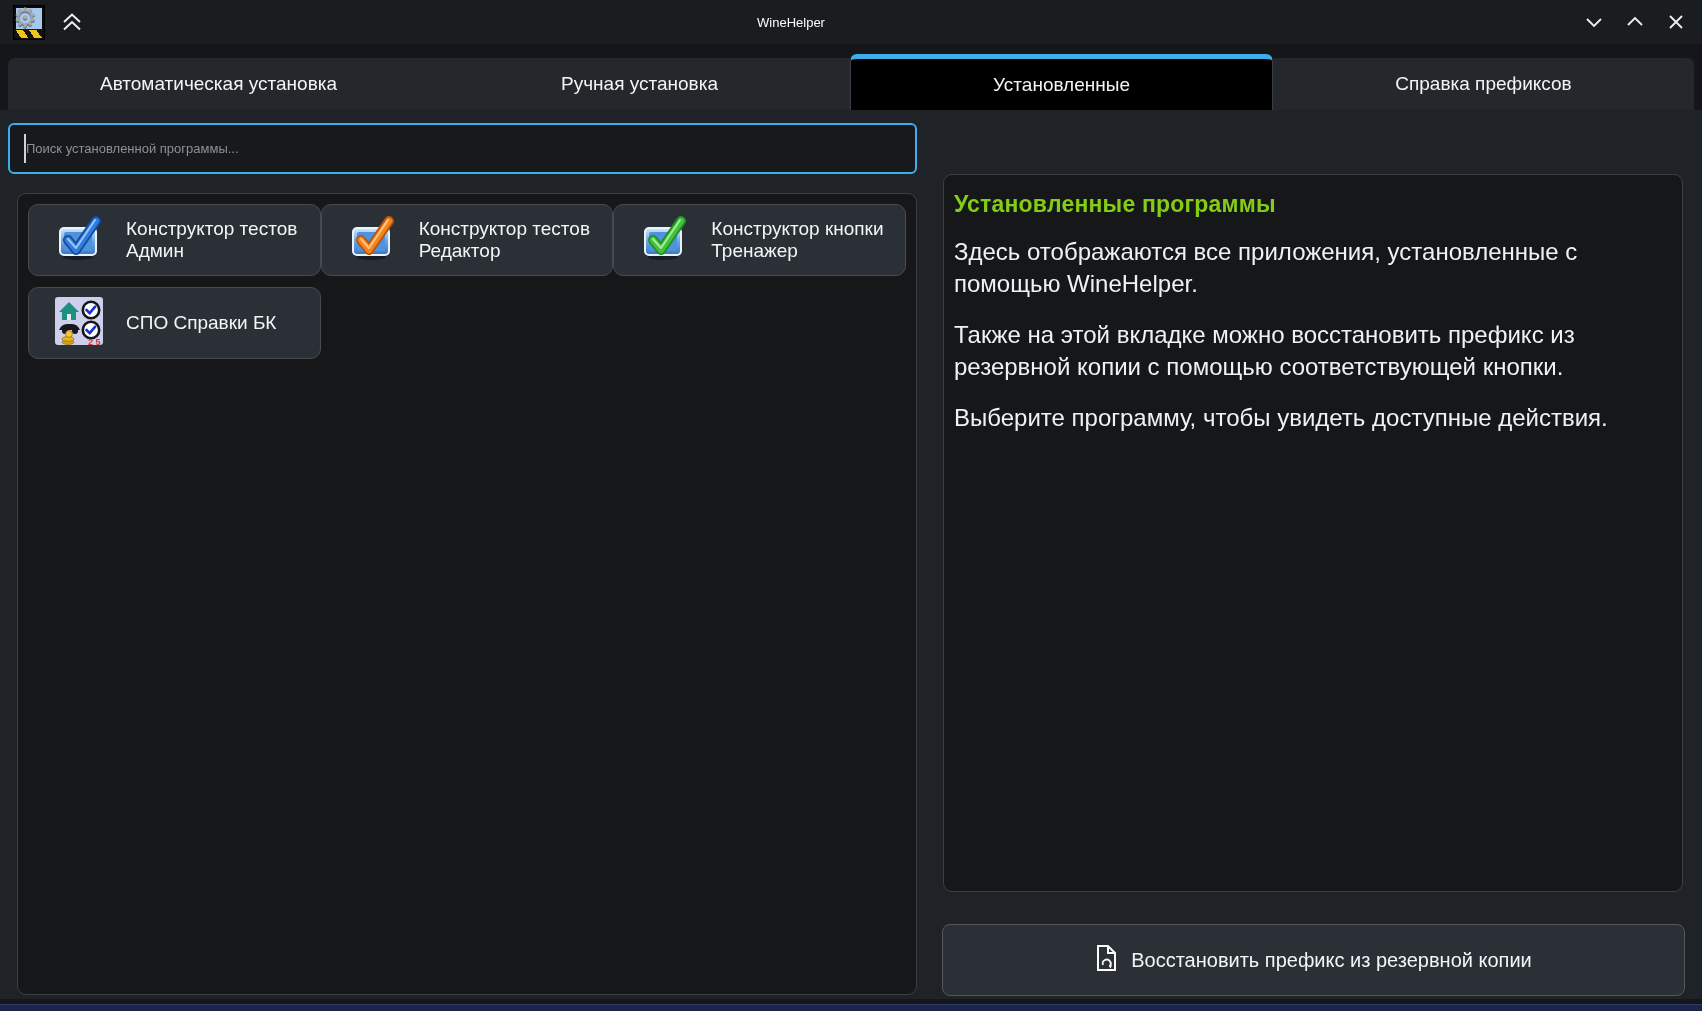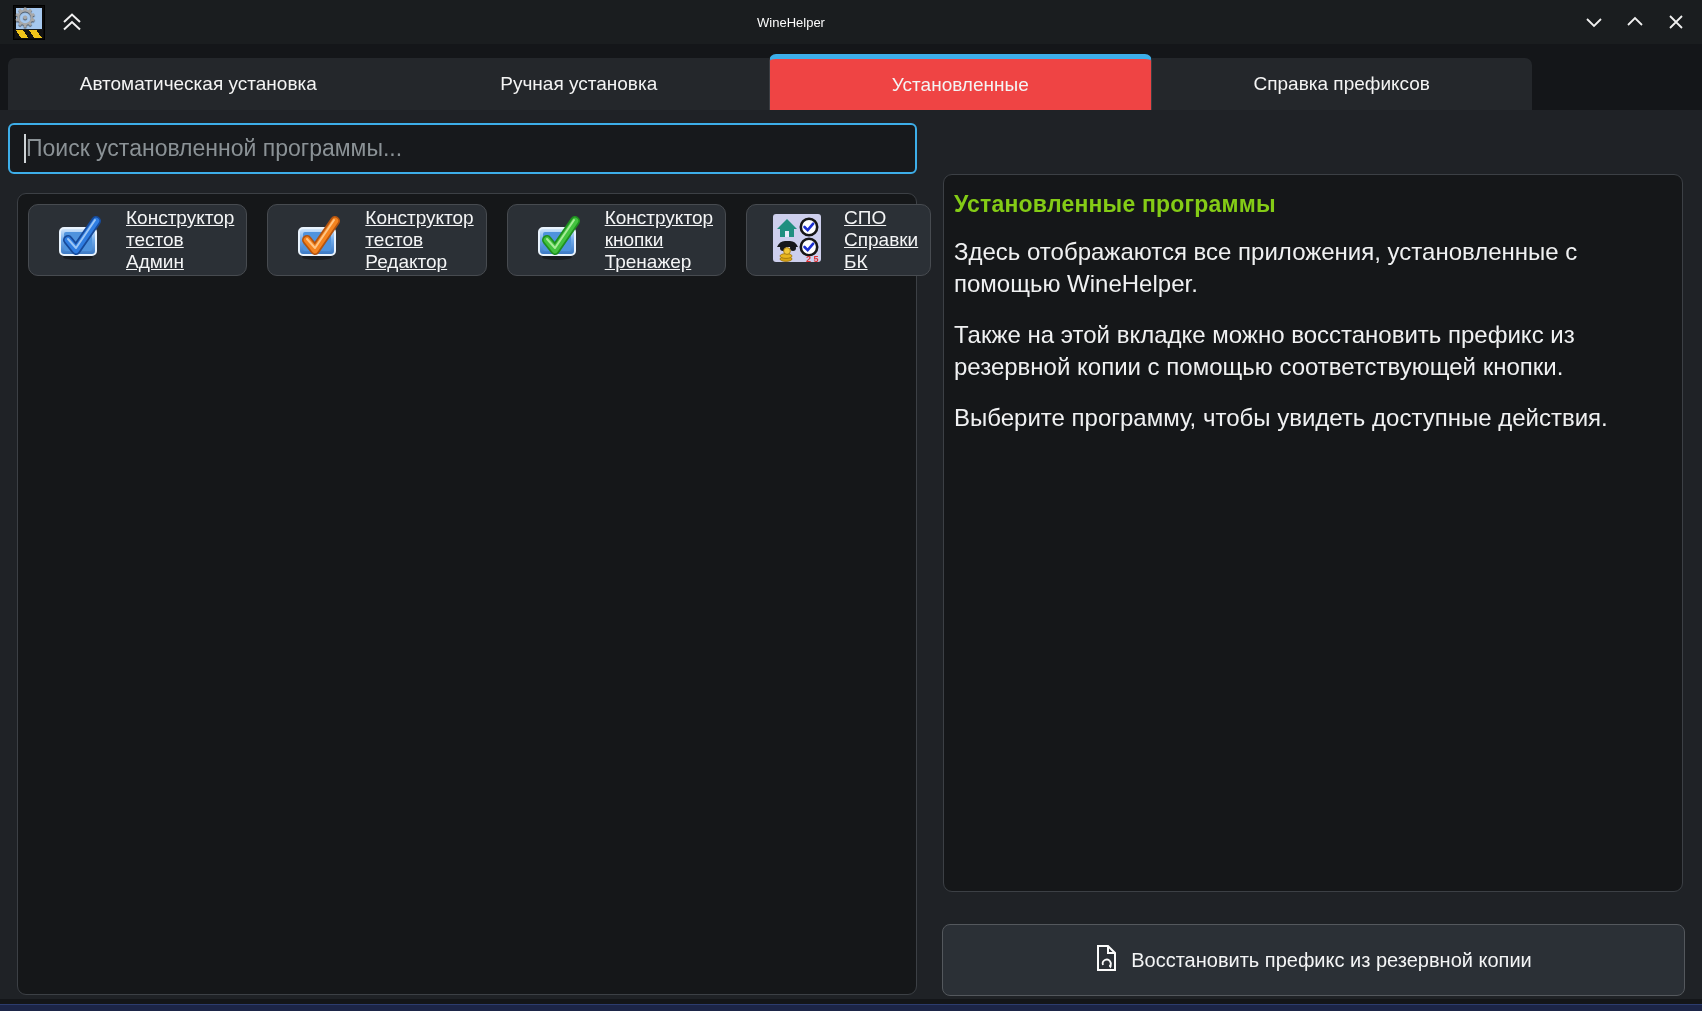--- a/index.html
+++ b/index.html
@@ -17,39 +17,39 @@
   .app-icon .hazard { position:absolute; left:1px; right:1px; bottom:1px; height:9px;
       background:repeating-linear-gradient(55deg,#131313 0 5px,#f0c419 5px 11px); border-top:1px solid #1a1a1a; }
   .icon-btn { background:transparent; border:none; padding:0; display:flex; align-items:center; justify-content:center; cursor:pointer; }
   .win-title { position:absolute; left:0; right:120px; top:0; height:44px; display:flex; align-items:center; justify-content:center;
       font-size:13px; color:#fcfcfc; }
   .tb-right { position:absolute; right:14px; top:0; height:44px; display:flex; align-items:center; gap:17px; }
   svg.lineicon { display:block; }
 
   
   .tabbar-bg { position:absolute; left:0; top:44px; width:100%; height:66px; background:#141619; }
-  .tabs { position:absolute; left:8px; top:58px; width:1524px; height:52px; display:flex; }
+  .tabs { position:absolute; left:8px; top:58px; width:1686px; height:52px; display:flex; }
   .tab { flex:1 1 0; height:52px; background:#24272b; border:none; color:#f4f4f4; font-size:19px;
       font-family:inherit; display:flex; align-items:center; justify-content:center; cursor:pointer; }
   .tab:first-child { border-radius:7px 0 0 0; }
   .tab:last-child  { border-radius:0 7px 0 0; }
-  .tab.active { background:#ef4444; border-left:1px solid #3a3e43; border-right:1px solid #3a3e43;
+  .tab.active { background:#000000; border-left:1px solid #3a3e43; border-right:1px solid #3a3e43;
       border-top:5px solid #3daee9; border-radius:7px 7px 0 0; height:56px; margin-top:-4px; }
 
   
   .search-wrap { position:absolute; left:8px; top:123px; width:909px; height:51px; }
   .search-input { position:absolute; inset:0; width:100%; height:100%; background:#17191c; color:#ef4444;
-      border:2px solid #3daee9; border-radius:6px; padding:0 16px; font-size:23px; font-family:inherit; outline:none; }
+      border:2px solid #3daee9; border-radius:6px; padding:0 16px; font-size:13px; font-family:inherit; outline:none; }
   .search-input::placeholder { color:#8b9296; opacity:1; }
   .caret { position:absolute; left:16px; top:11px; width:2px; height:29px; background:#cfd4d7; }
 
   
   .programs-panel { position:absolute; left:17px; top:193px; width:900px; height:802px;
       background:#151719; border:1px solid #3c4045; border-radius:9px; padding:10px; }
-  .cards { display:grid; grid-template-columns:1fr 1fr 1fr 1fr; gap:11px 20px;text-decoration:underline; }
+  .cards { display:grid; grid-template-columns:1fr 1fr 1fr; gap:11px 0; }
   .card { height:72px; background:#2b3036; border:1px solid #474b50; border-radius:10px;
       display:flex; align-items:center; padding:0 12px 0 26px; gap:23px; cursor:pointer; color:#f4f5f6;
       font-size:19px; font-family:inherit; text-align:left; }
   .card svg { flex:0 0 auto; }
 
   
   .info-panel { position:absolute; left:943px; top:174px; width:740px; height:718px;
       background:#151719; border:1px solid #3c4045; border-radius:9px; padding:14px 12px 14px 10px; }
   .info-panel h2 { font-size:23px; font-weight:bold; color:#84cc16; margin:2px 0 18px 0; letter-spacing:.2px; }
   .info-panel p { font-size:24px; line-height:1.33; color:#f0f1f2; margin:0 0 19px 0; max-width:660px; }

